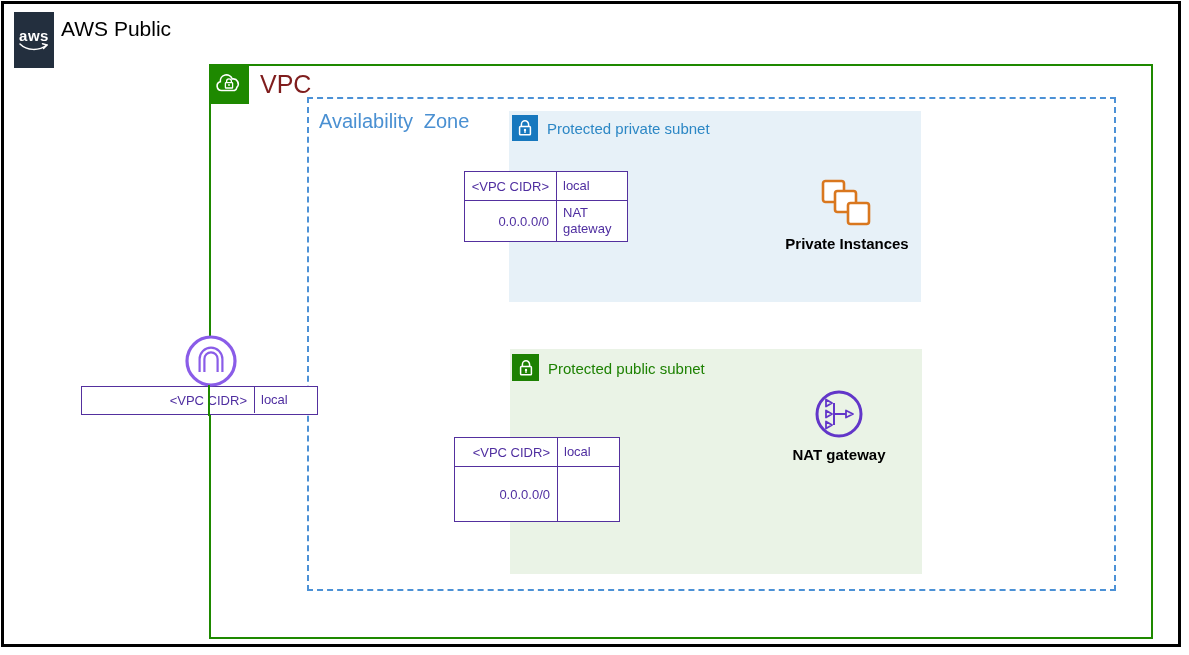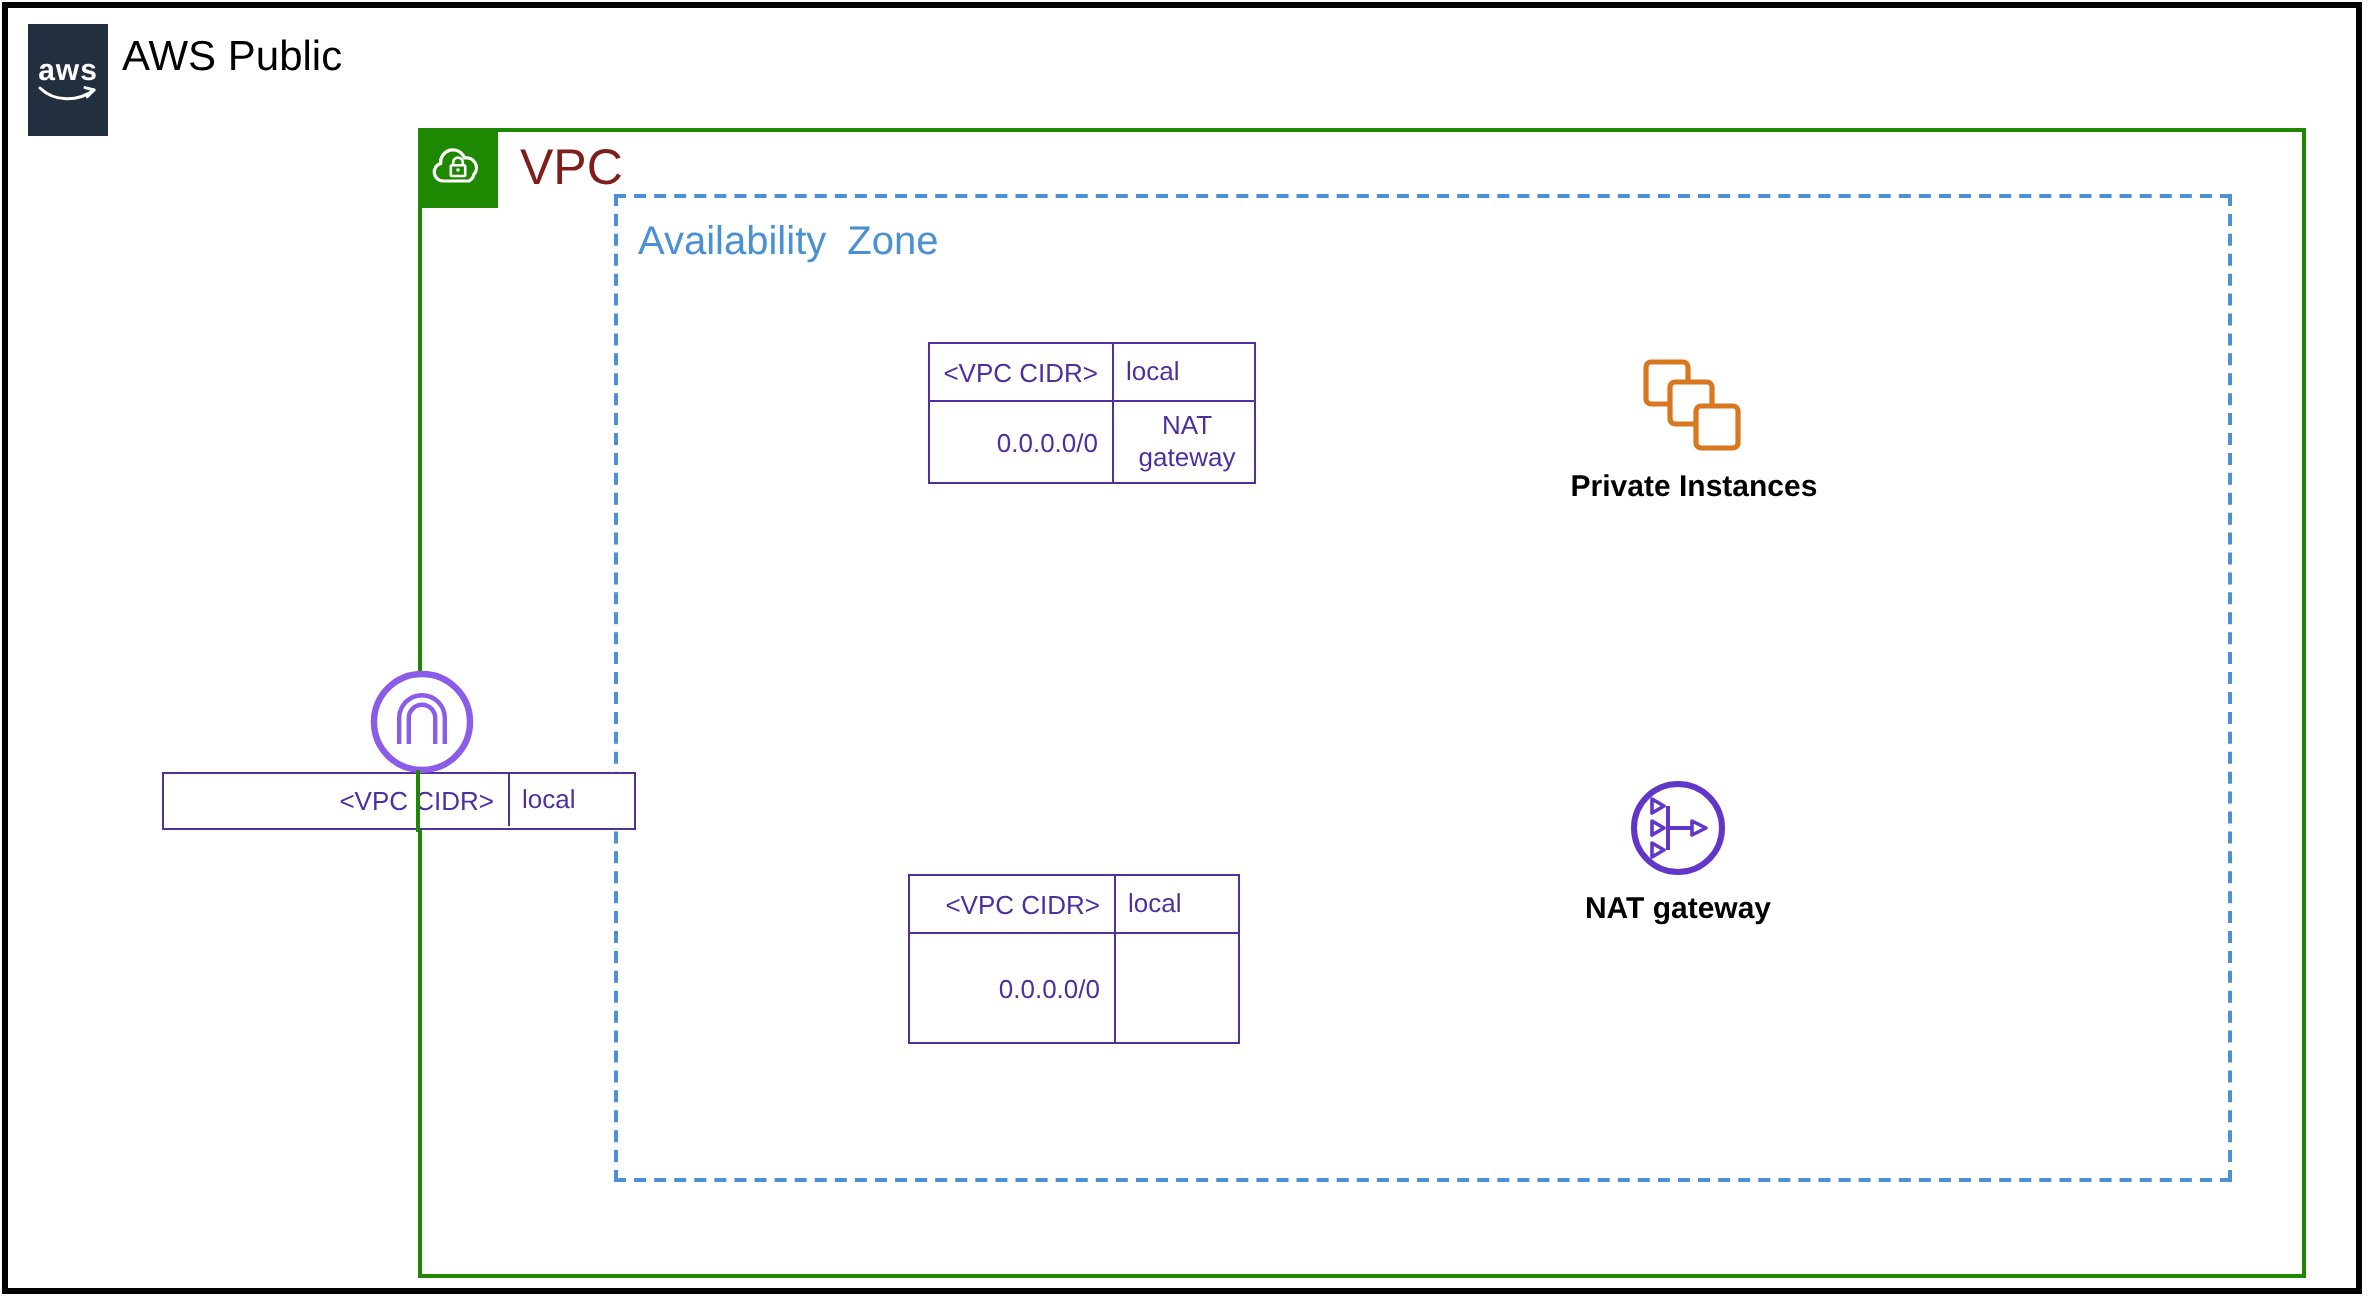--- a/index.html
+++ b/index.html
@@ -30,21 +30,21 @@
   .subnet-title{position:absolute;font-size:15px;white-space:nowrap;}
   .subnet.private .subnet-title{left:38px;top:9px;color:#2C87C5;}
   .subnet.public .subnet-title{left:38px;top:11px;color:#1D8102;}
 
   .rt{position:absolute;background:#fff;border:1.5px solid #53309E;box-sizing:border-box;
     color:#4F2EA0;font-size:13px;z-index:2;margin-left:47px;}
   .rt .row{display:flex;box-sizing:border-box;}
   .rt .row + .row{border-top:1.5px solid #53309E;}
   .rt .c1{box-sizing:border-box;text-align:right;padding:0 7px 0 2px;border-right:1.5px solid #53309E;
     display:flex;align-items:center;justify-content:flex-end;}
-  .rt .c2{box-sizing:border-box;text-align:center;padding:0 3px 0 6px;display:flex;align-items:center;line-height:1.2;}
+  .rt .c2{box-sizing:border-box;text-align:left;padding:0 3px 0 6px;display:flex;align-items:center;line-height:1.2;}
 
   .rt-vgw{left:30px;top:382px;width:237px;height:29px;}
   .rt-vgw .row{height:26px;}
   .rt-vgw .c1{width:173px;}
   .rt-vgw .c2{flex:1;}
 
   .rt-private{left:413px;top:167px;width:164px;}
   .rt-private .r1{height:28px;}
   .rt-private .r2{height:41px;}
   .rt-private .c1{width:92px;}
@@ -70,21 +70,43 @@
 
 <div id="canvas">
 
   <div class="aws-cloud">
 
     <div class="vpc-box"></div>
 
     <div class="az-box"></div>
     <div class="az-label">Availability Zone</div>
 
+    <div class="subnet private">
+      <div class="subnet-lock blue">
+        <svg width="20" height="20" viewBox="0 0 20 20">
+          <path d="M6.4 8.6 V6.4 a3.6 3.6 0 0 1 7.2 0 V8.6" fill="none" stroke="#fff" stroke-width="1.5"></path>
+          <rect x="4.6" y="8.6" width="10.8" height="8.2" rx="0.8" fill="none" stroke="#fff" stroke-width="1.5"></rect>
+          <circle cx="10" cy="12" r="1.2" fill="#fff"></circle>
+          <line x1="10" y1="12.8" x2="10" y2="15" stroke="#fff" stroke-width="1.3"></line>
+        </svg>
+      </div>
+      <div class="subnet-title">Protected private subnet</div>
+    </div>
 
+    <div class="subnet public">
+      <div class="subnet-lock green">
+        <svg width="20" height="20" viewBox="0 0 20 20">
+          <path d="M6.4 8.6 V6.4 a3.6 3.6 0 0 1 7.2 0 V8.6" fill="none" stroke="#fff" stroke-width="1.5"></path>
+          <rect x="4.6" y="8.6" width="10.8" height="8.2" rx="0.8" fill="none" stroke="#fff" stroke-width="1.5"></rect>
+          <circle cx="10" cy="12" r="1.2" fill="#fff"></circle>
+          <line x1="10" y1="12.8" x2="10" y2="15" stroke="#fff" stroke-width="1.3"></line>
+        </svg>
+      </div>
+      <div class="subnet-title">Protected public subnet</div>
+    </div>
 
     <div class="vpc-icon">
       <svg width="32" height="32" viewBox="0 0 32 32">
         <path d="M8.5 22.5 a4.5 4.5 0 0 1 -1.2 -8.8 A6.2 6.2 0 0 1 19.3 11 a5 5 0 0 1 4.6 8.3 A4.2 4.2 0 0 1 21.5 22.5 z" fill="none" stroke="#fff" stroke-width="1.6"></path>
         <path d="M13.6 14.6 v-1.4 a2.4 2.4 0 0 1 4.8 0 v1.4" fill="none" stroke="#fff" stroke-width="1.3"></path>
         <rect x="12.4" y="14.6" width="7.2" height="5.4" rx="0.6" fill="none" stroke="#fff" stroke-width="1.3"></rect>
         <circle cx="16" cy="17" r="0.9" fill="#fff"></circle>
       </svg>
     </div>
     <div class="vpc-title">VPC</div>

